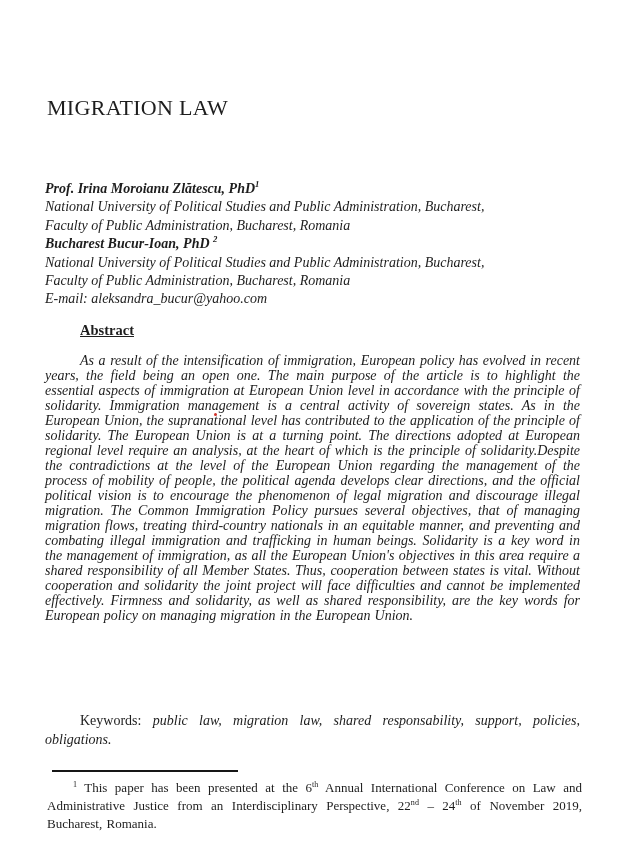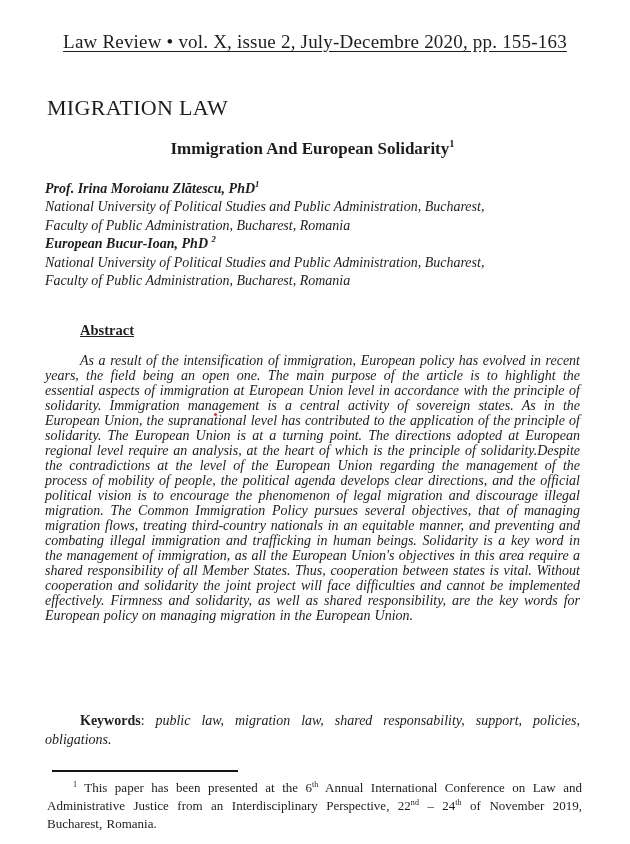--- a/index.html
+++ b/index.html
@@ -115,55 +115,52 @@
     text-align: justify;
     text-indent: 26px;
     word-spacing: 1px;
     font-family: Liberation Serif, serif;
   }
   sup {
     font-size: 62%;
     line-height: 0;
     vertical-align: super;
   }
-  .seg-bold { font-weight: bold; }
+  .seg-bold { font-weight: normal; }
   .seg-roman { font-style: normal; }
   .red-dot-char { position: relative; }
   .red-dot-char::after {
     content: "";
     position: absolute;
     left: 50%;
     top: 0px;
     width: 3px;
     height: 3px;
     margin-left: -1.5px;
     border-radius: 50%;
     background: #d03028;
   }
 </style>
 </head>
 <body>
 
 <div class="page">
 
-  <div class="journal-header">
-    <span class="underlined">Law Review • vol. X, issue 2, July-Decembre 2020, pp. 155-163</span>
-  </div>
 
   <h1 class="section-title">MIGRATION LAW</h1>
 
-  <h2 class="article-title"><span>Immigration And European Solidarity</span><sup>1</sup></h2>
 
   <div class="authors-block">
     <div class="author-name"><span>Prof. Irina Moroianu Zlătescu, PhD</span><sup>1</sup></div>
     <div class="author-affiliation">National University of Political Studies and Public Administration, Bucharest,</div>
     <div class="author-affiliation">Faculty of Public Administration, Bucharest, Romania</div>
-    <div class="author-name"><span>European Bucur-Ioan, PhD </span><sup>2</sup></div>
+    <div class="author-name"><span>Bucharest Bucur-Ioan, PhD </span><sup>2</sup></div>
     <div class="author-affiliation">National University of Political Studies and Public Administration, Bucharest,</div>
     <div class="author-affiliation">Faculty of Public Administration, Bucharest, Romania</div>
+    <div class="author-email">E-mail: aleksandra_bucur@yahoo.com</div>
   </div>
 
   <div class="abstract-heading">Abstract</div>
 
   <p class="abstract-body"><span>As a result of the intensification of immigration, European policy has evolved in recent years, the field being an open one. The main purpose of the article is to highlight the essential aspects of immigration at European Union level in accordance with the principle of solidarity. Immigration management is a central activity of sovereign states. As in the European Union, the suprana</span><span class="red-dot-char">t</span><span>ional level has contributed to the application of the principle of solidarity. The European Union is at a turning point. The directions adopted at European regional level require an analysis, at the heart of which is the principle of solidarity.Despite the contradictions at the level of the European Union regarding the management of the process of mobility of people, the political agenda develops clear directions, and the official political vision is to encourage the phenomenon of legal migration and discourage illegal migration. The Common Immigration Policy pursues several objectives, that of managing migration flows, treating third-country nationals in an equitable manner, and preventing and combating illegal immigration and trafficking in human beings. Solidarity is a key word in the management of immigration, as all the European Union's objectives in this area require a shared responsibility of all Member States. Thus, cooperation between states is vital. Without cooperation and solidarity the joint project will face difficulties and cannot be implemented effectively. Firmness and solidarity, as well as shared responsibility, are the key words for European policy on managing migration in the European Union.</span></p>
 
   <p class="keywords-line"><span class="seg-bold seg-roman">Keywords</span><span class="seg-roman">: </span><span>public law, migration law, shared responsability, support, policies, obligations.</span></p>
 
   <div class="footnote-rule"></div>
 

